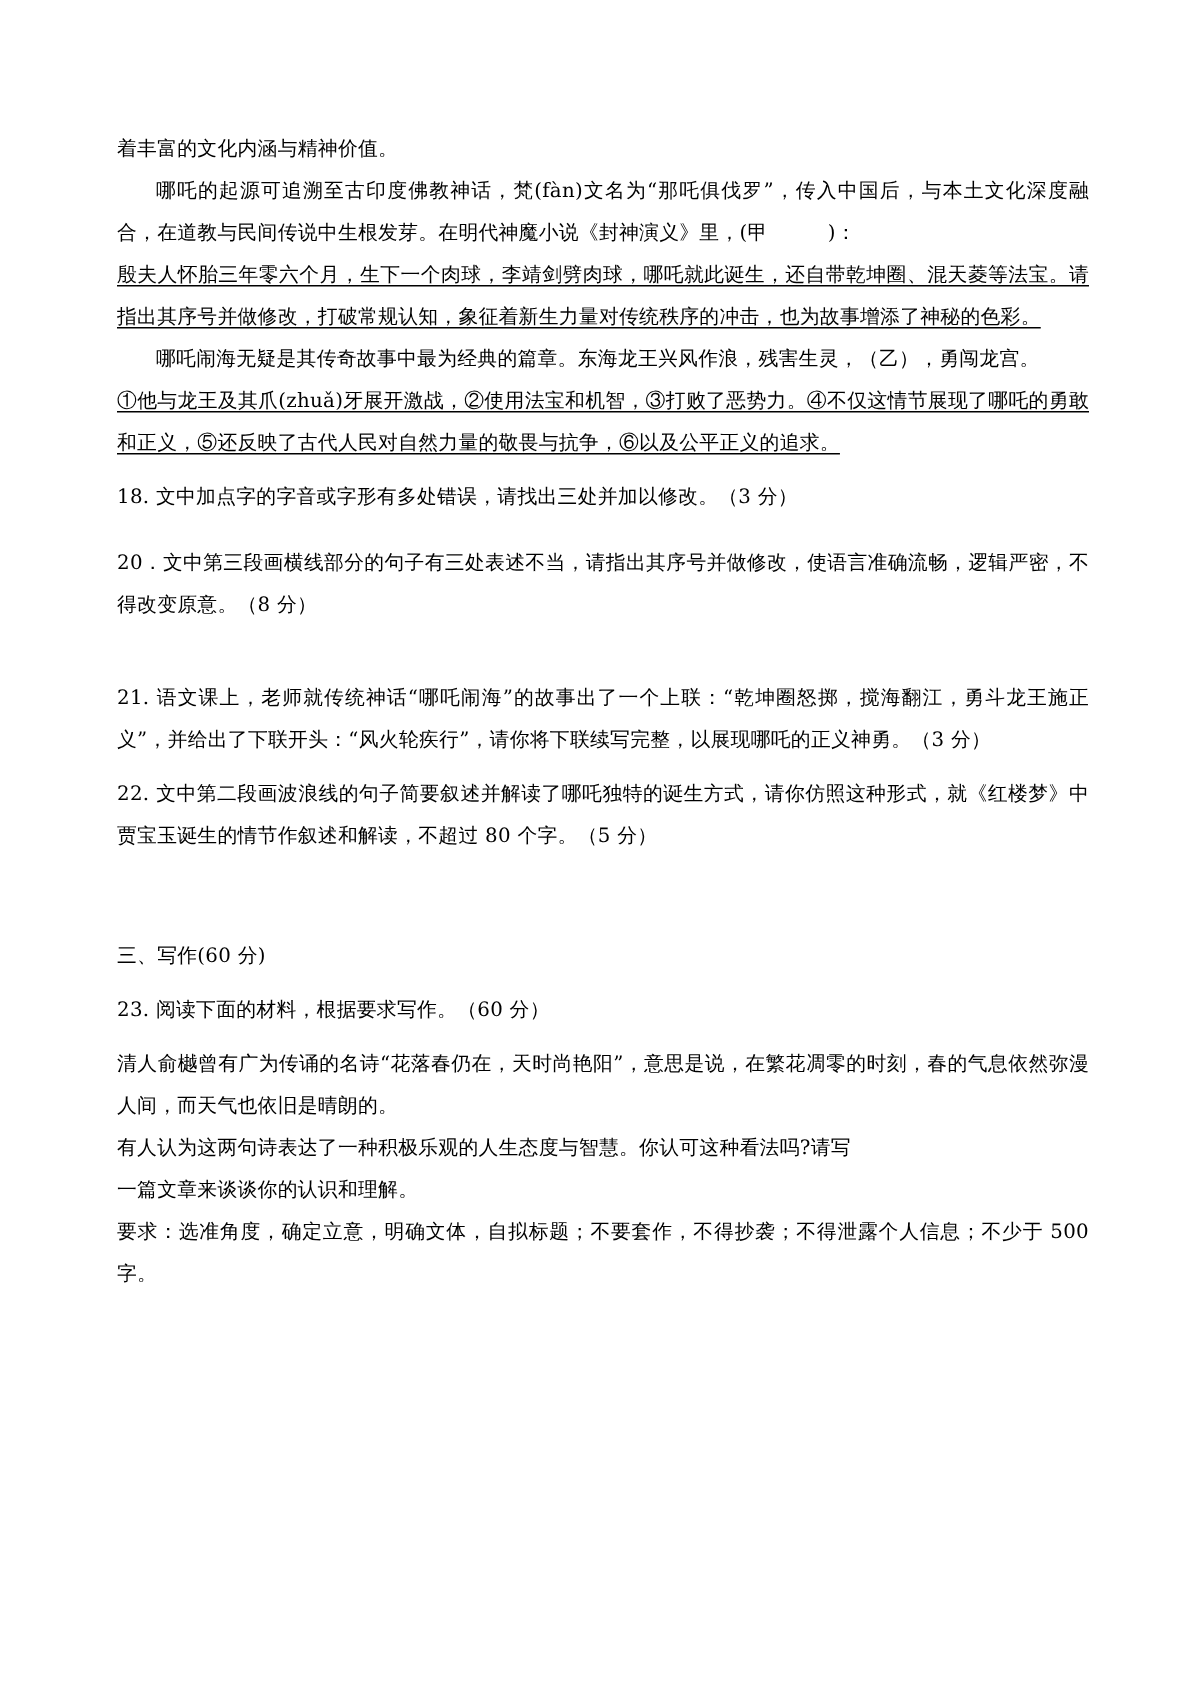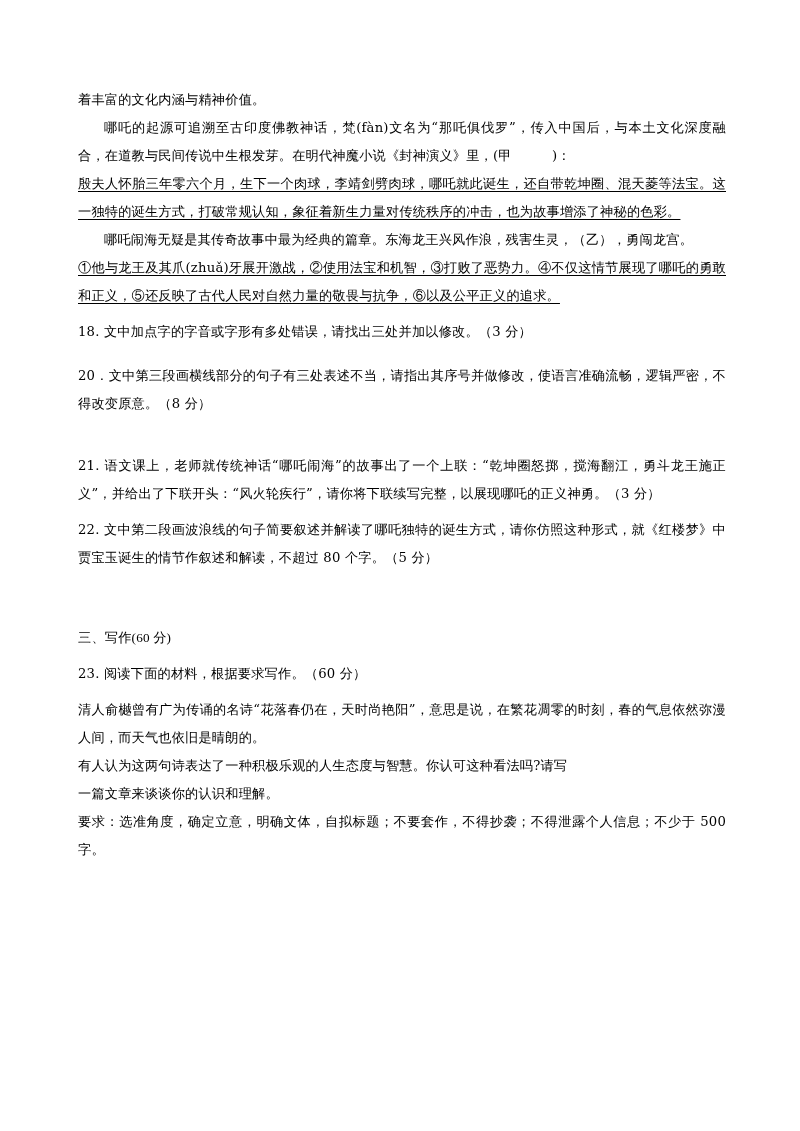--- a/index.html
+++ b/index.html
@@ -40,34 +40,33 @@
   .underline {
     text-decoration: underline;
     text-underline-offset: 3px;
   }
   .gap-sm { height: 8px; }
   .gap-md { height: 18px; }
   .gap-xl { height: 34px; }
   .section-title {
     font-size: 13.2px;
     line-height: 28px;
-    font-family: Liberation Serif, serif;
   }
 </style>
 </head>
 <body>
 
 <div class="page">
   <div class="content">
 
     <p>着丰富的文化内涵与精神价值。</p>
 
     <p class="indent2">哪吒的起源可追溯至古印度佛教神话，梵(fàn)文名为“那吒俱伐罗”，传入中国后，与本土文化深度融合，在道教与民间传说中生根发芽。在明代神魔小说《封神演义》里，(甲　　　)：</p>
 
-    <p class="underline">殷夫人怀胎三年零六个月，生下一个肉球，李靖剑劈肉球，哪吒就此诞生，还自带乾坤圈、混天菱等法宝。这一独特的诞生方式，打破常规认知，象征着新生力量对传统秩序的冲击，也为故事增添了神秘的色彩。</p>
+    <p class="underline">殷夫人怀胎三年零六个月，生下一个肉球，李靖剑劈肉球，哪吒就此诞生，还自带乾坤圈、混天菱等法宝。请指出其序号并做修改，打破常规认知，象征着新生力量对传统秩序的冲击，也为故事增添了神秘的色彩。</p>
 
     <p class="indent2">哪吒闹海无疑是其传奇故事中最为经典的篇章。东海龙王兴风作浪，残害生灵，（乙），勇闯龙宫。</p>
 
     <p class="underline">①他与龙王及其爪(zhuǎ)牙展开激战，②使用法宝和机智，③打败了恶势力。④不仅这情节展现了哪吒的勇敢和正义，⑤还反映了古代人民对自然力量的敬畏与抗争，⑥以及公平正义的追求。</p>
 
 
     <div class="gap-sm"></div>
 
     <p>18. 文中加点字的字音或字形有多处错误，请找出三处并加以修改。（3 分）</p>
 

